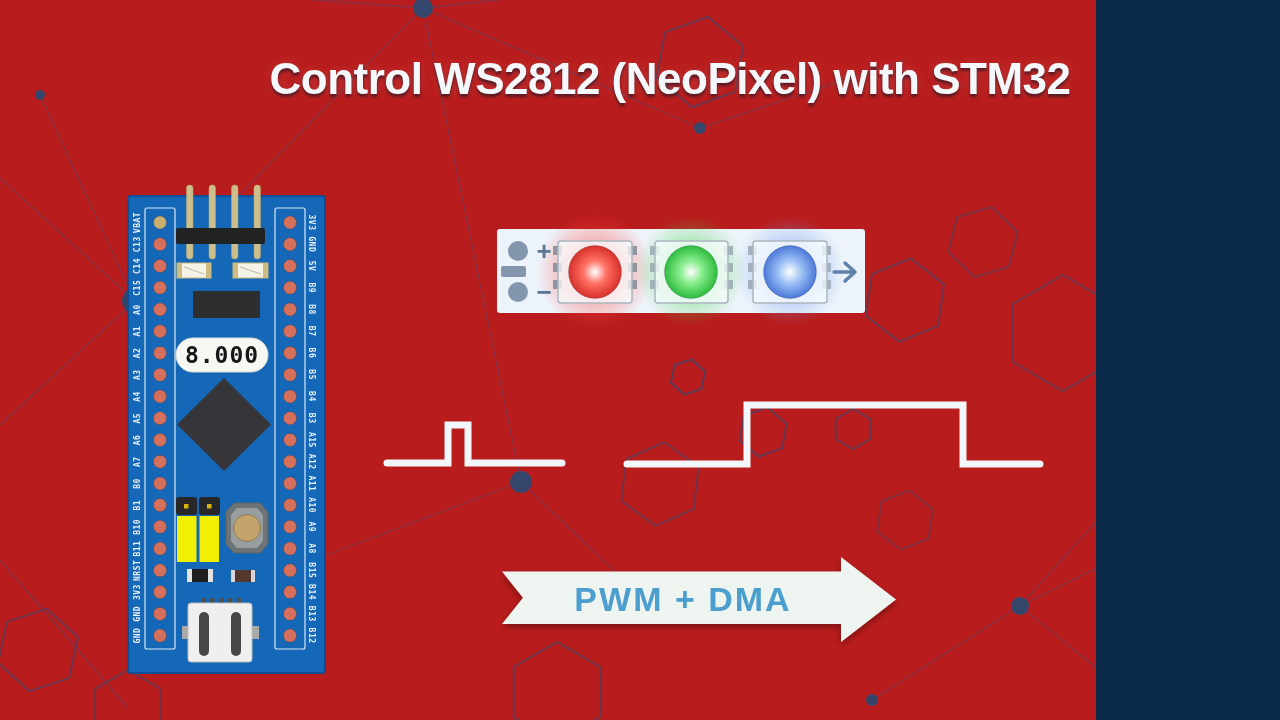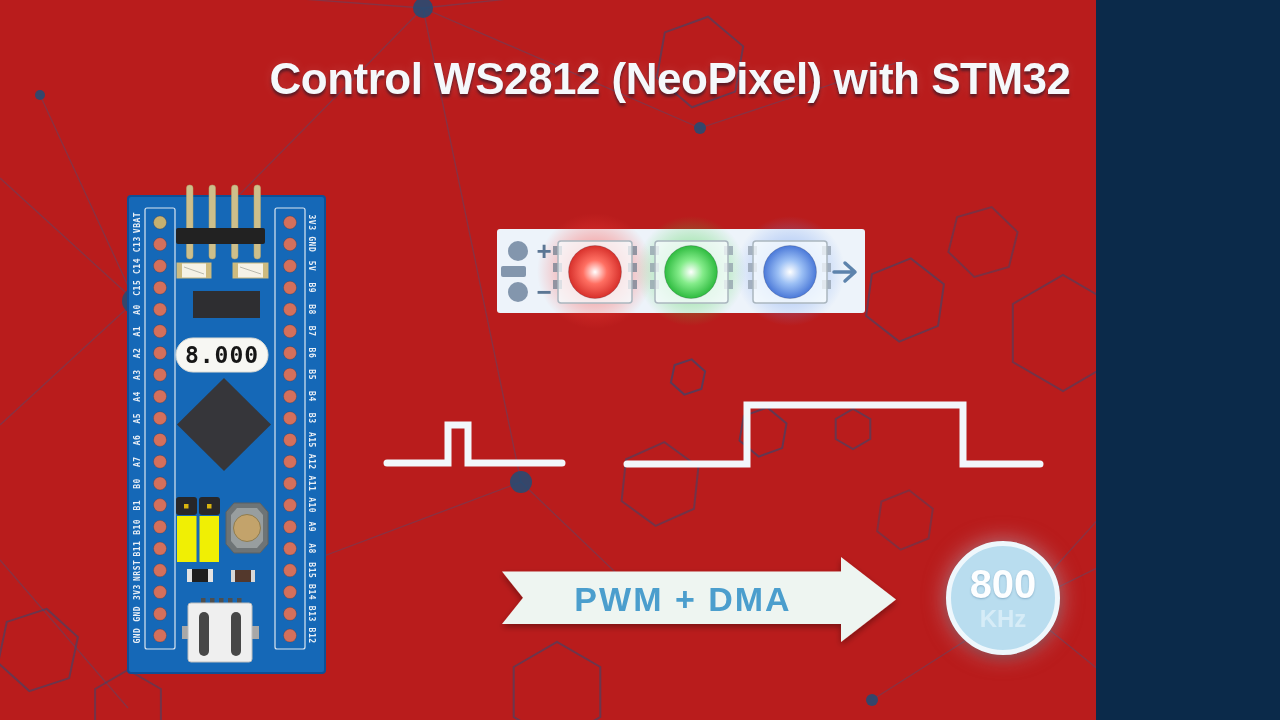--- a/index.html
+++ b/index.html
@@ -327,18 +327,14 @@
   <svg style="left:494px;top:548px" width="410" height="102" viewBox="494 548 410 102">
     <defs>
         <filter id="ashadow" x="-20%" y="-20%" width="140%" height="140%">
       <feDropShadow dx="0" dy="3" stdDeviation="3" flood-color="rgba(0,0,0,.35)"></feDropShadow>
         </filter>
       </defs>
     <polygon filter="url(#ashadow)" points="502,571.5 841,571.5 841,557 896,599.5 841,642 841,624 502,624 523,597.7" fill="#eef5f1"></polygon>
     <text class="arrow-label" x="683" y="611" text-anchor="middle">PWM + DMA</text>
   </svg>
 
-  <div class="badge">
-    <span class="val">800</span>
-    <span class="unit">KHz</span>
-  </div>
 
 </div>
 
 </body></html>

